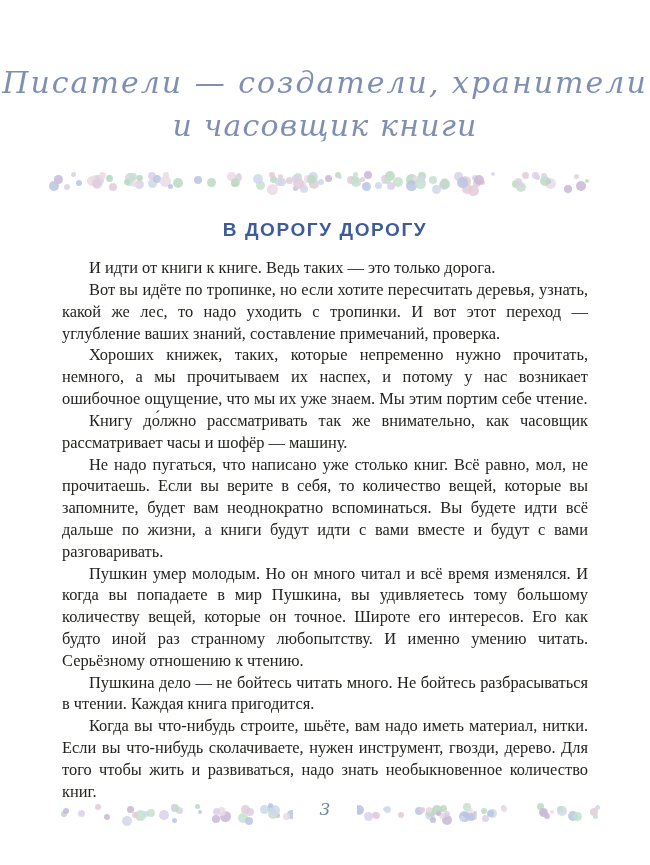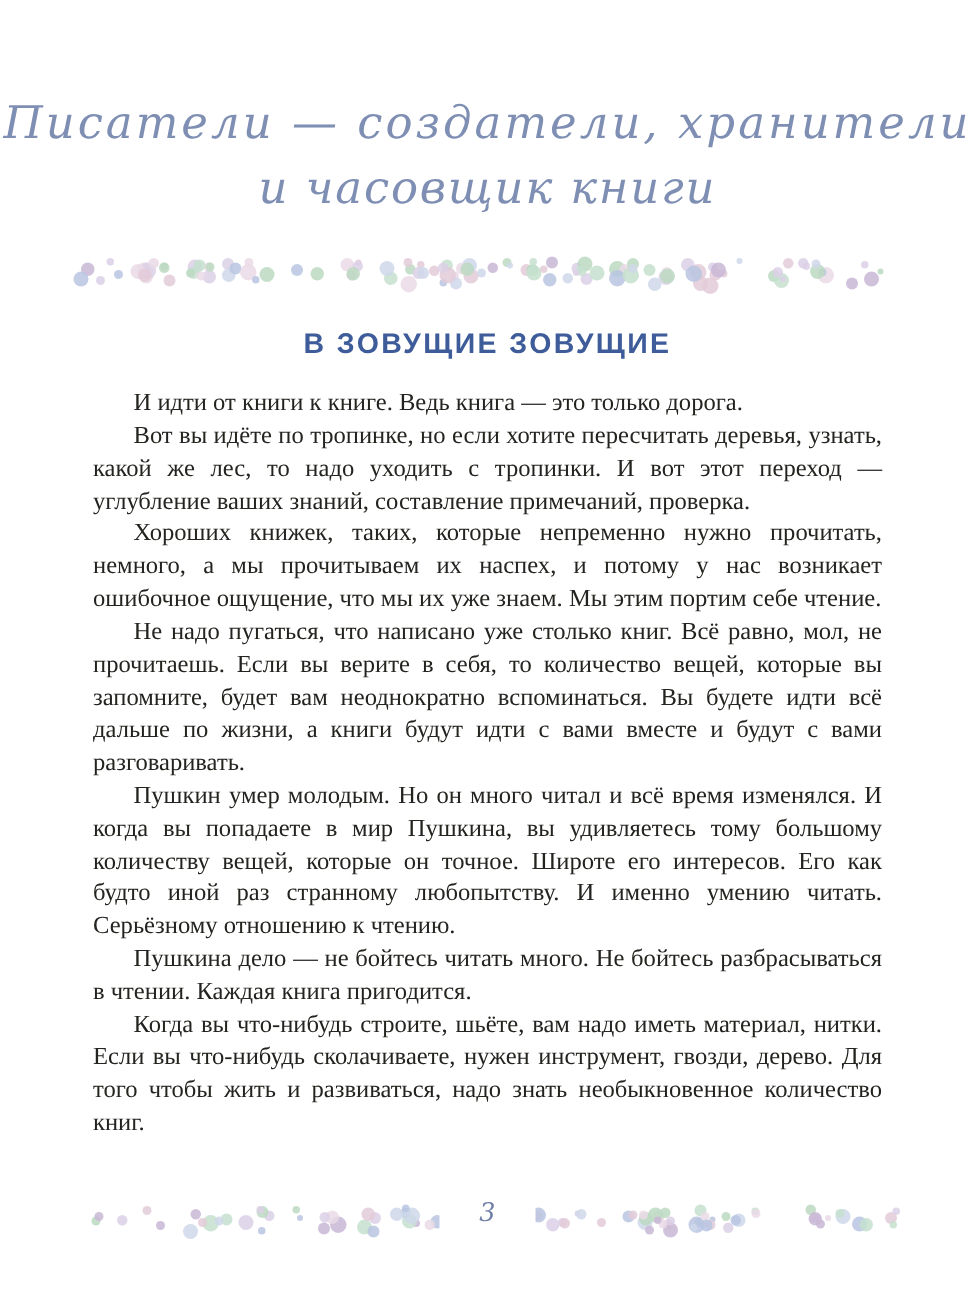--- a/index.html
+++ b/index.html
@@ -229,26 +229,27 @@
       <span class="dot" style="width: 11px; height: 11px; left: 417px; top: 10px; background: rgb(185, 198, 226);"></span>
       <span class="dot" style="width: 8px; height: 8px; left: 238px; top: 11px; background: rgb(207, 216, 234);"></span>
       <span class="dot" style="width: 5px; height: 5px; left: 31px; top: 5px; background: rgb(220, 208, 230);"></span>
       <span class="dot" style="width: 5px; height: 5px; left: 320px; top: 10px; background: rgb(227, 203, 216);"></span>
       <span class="dot" style="width: 7px; height: 7px; left: 59px; top: 5px; background: rgb(234, 219, 230);"></span>
       <span class="dot" style="width: 9px; height: 9px; left: 191px; top: 11px; background: rgb(188, 217, 194);"></span>
       <span class="dot" style="width: 8px; height: 8px; left: 389px; top: 9px; background: rgb(198, 224, 207);"></span>
       <span class="dot" style="width: 9px; height: 9px; left: 52px; top: 12px; background: rgb(227, 203, 216);"></span>
     </div>
 
-  <div class="section-heading">В ЗОВУЩИЕ ЗОВУЩИЕ</div>
+  <div class="section-heading">В ДОРОГУ ДОРОГУ</div>
 
   <div class="body-text" id="body-text">
-      <p>И идти от книги к книге. Ведь книга — это только дорога.</p>
+      <p>И идти от книги к книге. Ведь таких — это только дорога.</p>
       <p>Вот вы идёте по тропинке, но если хотите пересчитать деревья, узнать, какой же лес, то надо уходить с тропинки. И вот этот переход — углубление ваших знаний, составление примечаний, проверка.</p>
       <p>Хороших книжек, таких, которые непременно нужно прочитать, немного, а мы прочитываем их наспех, и потому у нас возникает ошибочное ощущение, что мы их уже знаем. Мы этим портим себе чтение.</p>
+      <p>Книгу до́лжно рассматривать так же внимательно, как часовщик рассматривает часы и шофёр — машину.</p>
       <p>Не надо пугаться, что написано уже столько книг. Всё равно, мол, не прочитаешь. Если вы верите в себя, то количество вещей, которые вы запомните, будет вам неоднократно вспоминаться. Вы будете идти всё дальше по жизни, а книги будут идти с вами вместе и будут с вами разговаривать.</p>
       <p>Пушкин умер молодым. Но он много читал и всё время изменялся. И когда вы попадаете в мир Пушкина, вы удивляетесь тому большому количеству вещей, которые он точное. Широте его интересов. Его как будто иной раз странному любопытству. И именно умению читать. Серьёзному отношению к чтению.</p>
       <p>Пушкина дело — не бойтесь читать много. Не бойтесь разбрасываться в чтении. Каждая книга пригодится.</p>
       <p>Когда вы что-нибудь строите, шьёте, вам надо иметь материал, нитки. Если вы что-нибудь сколачиваете, нужен инструмент, гвозди, дерево. Для того чтобы жить и развиваться, надо знать необыкновенное количество книг.</p>
     </div>
 
   <div class="footer">
     <div class="footer-inner">
       <div class="confetti confetti-bottom" id="confetti-bottom">
           <span class="dot" style="width: 9px; height: 9px; left: 242px; top: 11px; background: rgb(185, 198, 226);"></span>

